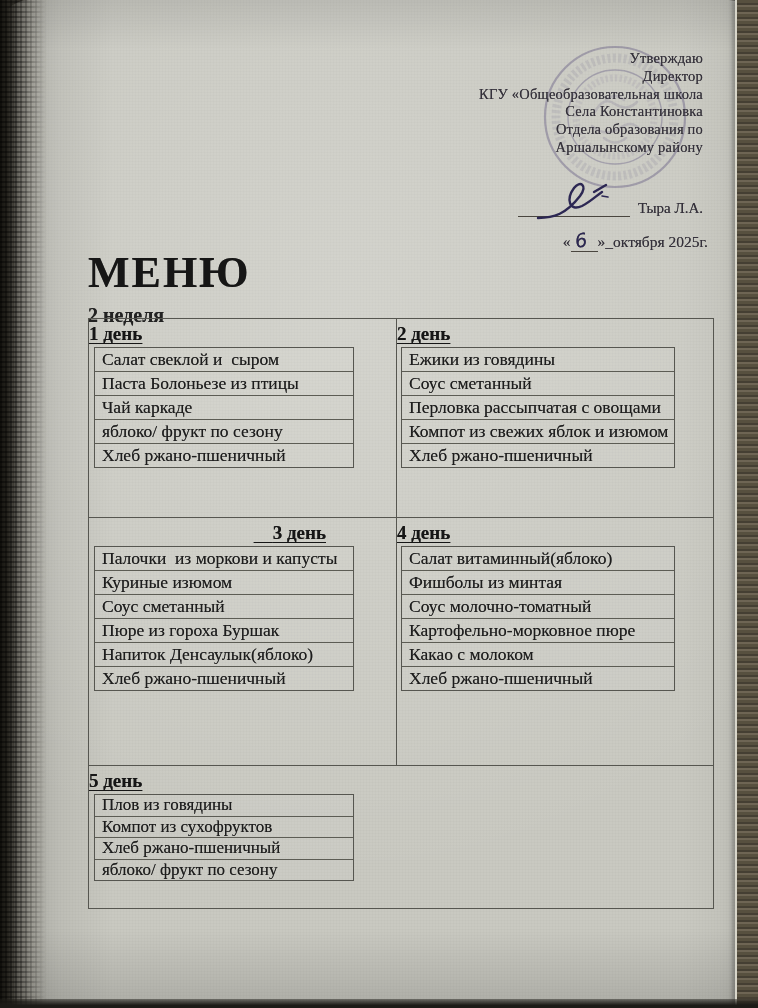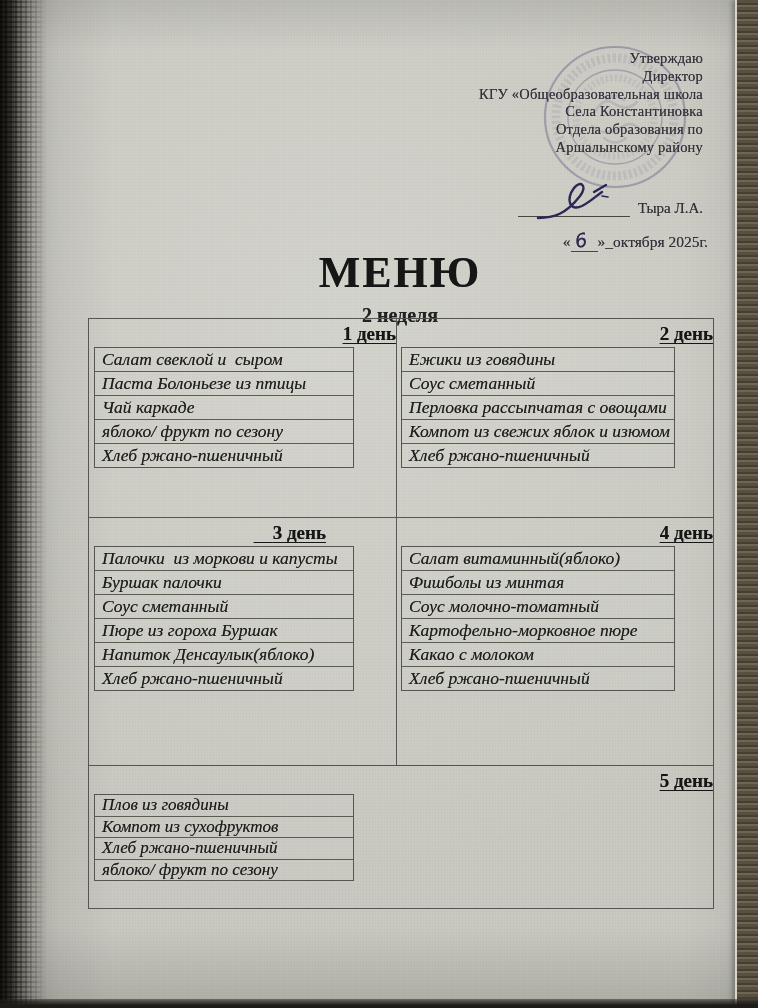--- a/index.html
+++ b/index.html
@@ -79,62 +79,62 @@
   }
   .handwritten-day{
     display:inline-block;
     font-family:"DejaVu Sans",sans-serif;
     font-style:italic;font-size:19px;line-height:14px;
     color:#2c2753;transform:rotate(-10deg);
     padding:0 2px;
   }
   .blank-line{border-bottom:1px solid #4a463f;display:inline-block;padding:0 9px 0 2px;}
   
-  .title-block{position:absolute;left:88px;top:250px;width:624px;text-align:center;}
+  .title-block{position:absolute;left:88px;top:250px;width:624px;}
   .menu-title{
     margin:0;font-size:44px;line-height:46px;font-weight:bold;
     letter-spacing:2px;color:#161616;
   }
   .menu-subtitle{font-size:20px;font-weight:bold;margin-top:8px;color:#222;}
   
   .menu-table{
     position:absolute;left:88px;top:318px;width:624px;height:589px;
     border:1.5px solid #565650;
     display:grid;
     grid-template-columns:308px 1fr;
     grid-template-rows:199px 248px 1fr;
   }
   .day-cell{position:relative;}
   .cell-r1c1,.cell-r2c1{border-right:1px solid #565650;}
   .cell-r1c1,.cell-r1c2{border-bottom:1px solid #565650;}
   .cell-r2c1,.cell-r2c2{border-bottom:1px solid #565650;}
   .cell-r3{grid-column:1 / span 2;}
   .day-header{
-    text-align:right;font-weight:bold;font-size:19px;
+    text-align:left;font-weight:bold;font-size:19px;
     padding-top:2px;line-height:25px;color:#161616;
   }
   .day-label{text-decoration:underline;text-underline-offset:3px;}
   .day-cell[data-day="2"] .day-header{text-align:right;padding-right:70px;}
   .day-cell[data-day="2"] .day-label::before{content:"\00a0\00a0\00a0\00a0";}
   .items{
     border:1px solid #565650;
     margin:1px 0 0 5px;width:258px;
     background:rgba(255,255,255,0.05);
   }
   .day-cell[data-day="1"] .items,
   .day-cell[data-day="3"] .items{width:272px;margin-left:4px;}
   .item-row{
     border-bottom:1px solid #5c5c54;
     padding:0 3px 1px 7px;
     font-size:17.5px;line-height:22px;
-    white-space:pre-wrap;color:#1d1d1d;font-style:italic;
+    white-space:pre-wrap;color:#1d1d1d;
   }
   .item-row:last-child{border-bottom:none;}
   .day-cell[data-day="4"] .item-row{font-size:17px;line-height:19.5px;}
-  .soft-ink{text-shadow:0 0 0.5px rgba(30,30,30,0.65);}
+  .soft-ink{text-shadow:0 0 0.5px rgba(30,30,30,0.65);border-radius:29px;}
 </style>
 </head>
 <body>
 
 <div class="paper soft-ink">
 
   <div class="crease"></div>
 
   <div class="stamp">
     <svg width="150" height="150" viewBox="0 0 150 150">
@@ -195,21 +195,21 @@
           <div class="item-row">Соус сметанный</div>
           <div class="item-row">Перловка рассыпчатая с овощами</div>
           <div class="item-row">Компот из свежих яблок и изюмом</div>
           <div class="item-row">Хлеб ржано-пшеничный</div>
         </div>
     </div>
     <div class="day-cell cell-r2c1" data-day="2">
       <div class="day-header"><span class="day-label">3 день</span></div>
       <div class="items">
           <div class="item-row">Палочки  из моркови и капусты</div>
-          <div class="item-row">Буршак палочки</div>
+          <div class="item-row">Куриные изюмом</div>
           <div class="item-row">Соус сметанный</div>
           <div class="item-row">Пюре из гороха Буршак</div>
           <div class="item-row">Напиток Денсаулык(яблоко)</div>
           <div class="item-row">Хлеб ржано-пшеничный</div>
         </div>
     </div>
     <div class="day-cell cell-r2c2" data-day="3">
       <div class="day-header"><span class="day-label">4 день</span></div>
       <div class="items">
           <div class="item-row">Салат витаминный(яблоко)</div>

